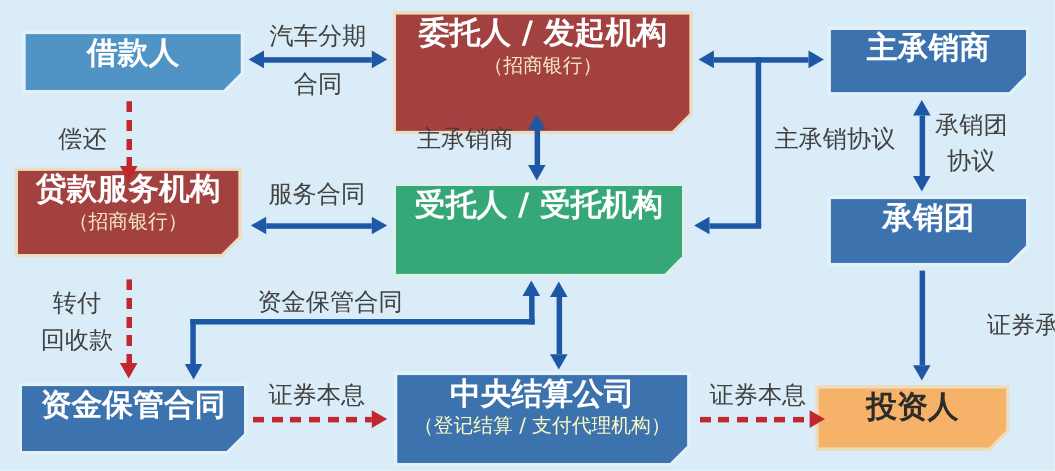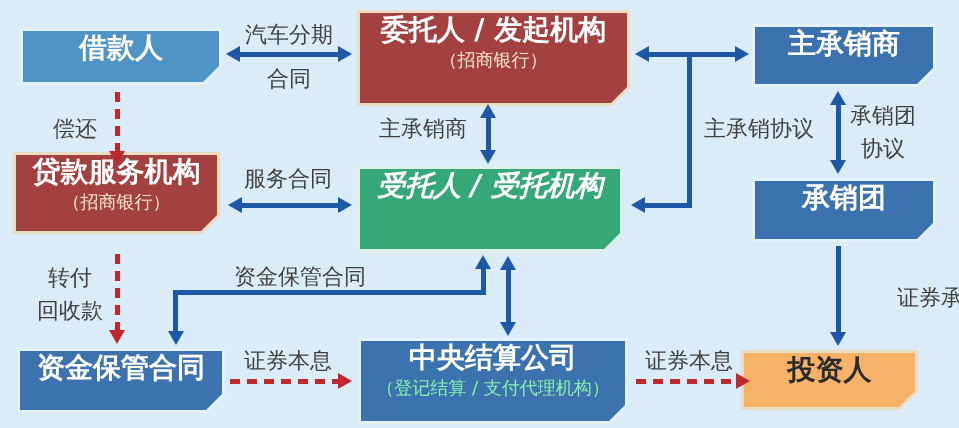--- a/index.html
+++ b/index.html
@@ -21,29 +21,29 @@
   body{background:#fff;font-family:"DejaVu Sans","Liberation Sans",sans-serif;}
   .canvas{position:relative;width:959px;height:428px;background:var(--bg);overflow:hidden;}
 
   
   .node{position:absolute;clip-path:polygon(0 0,100% 0,100% calc(100% - 18px),calc(100% - 18px) 100%,0 100%);}
   .node .fill{position:absolute;inset:3px;clip-path:polygon(0 0,100% 0,100% calc(100% - 16px),calc(100% - 16px) 100%,0 100%);
     display:flex;flex-direction:column;align-items:center;justify-content:flex-start;line-height:1.2;}
   .node.blue-light{background:var(--border-pale);} .node.blue-light .fill{background:var(--blue-light);}
   .node.blue-dark{background:var(--border-pale);}  .node.blue-dark .fill{background:var(--blue-dark);}
   .node.red{background:var(--border-cream);}       .node.red .fill{background:var(--red-box);}
-  .node.green{background:var(--border-green);}     .node.green .fill{background:var(--green-box);font-style:italic;}
+  .node.green{background:var(--border-green);}     .node.green .fill{background:var(--green-box);}
   .node.orange{background:var(--border-cream);}    .node.orange .fill{background:var(--orange-box);}
   .title{color:#fff;font-weight:bold;font-size:28px;white-space:nowrap;}
   .subtitle{color:var(--cream-text);font-size:18px;font-weight:normal;white-space:nowrap;margin-top:2px;}
-  .node.blue-dark .subtitle{color:#86efac;font-weight:normal;}
+  .node.blue-dark .subtitle{color:#fef9c3;font-weight:normal;}
   .node.orange .title{color:#2b2b2b;}
 
   
-  .lbl{position:absolute;color:var(--label);font-family:Liberation Sans, sans-serif;
+  .lbl{position:absolute;color:var(--label);font-family:Liberation Mono, monospace;
        font-size:22px;text-align:center;white-space:nowrap;line-height:33px;}
 
   
   .harrow{position:absolute;display:flex;align-items:center;height:16px;}
   .varrow{position:absolute;display:flex;flex-direction:column;align-items:center;width:16px;}
   .shaft-h{flex:1;height:5px;background:var(--arrow-blue);}
   .shaft-v{flex:1;width:5px;background:var(--arrow-blue);}
   .dash-h{flex:1;height:5px;background:repeating-linear-gradient(90deg,var(--arrow-red) 0 10px,transparent 10px 17px);}
   .dash-v{flex:1;width:5px;background:repeating-linear-gradient(180deg,var(--arrow-red) 0 10px,transparent 10px 17px);}
   .tri-l{width:0;height:0;border-top:8px solid transparent;border-bottom:8px solid transparent;border-right:14px solid var(--arrow-blue);}
@@ -58,21 +58,21 @@
 <body>
 
 <div class="canvas">
 
   <div class="node blue-light" style="left:20px;top:28px;width:202px;height:57px;">
     <div class="fill">
         <div class="title">借款人</div>
       </div>
   </div>
 
-  <div class="node red" style="left:357px;top:10px;width:273px;height:96px;">
+  <div class="node red" style="left:357px;top:10px;width:273px;height:112px;">
     <div class="fill">
       <div class="title">委托人 / 发起机构</div>
       <div class="subtitle">（招商银行）</div>
     </div>
   </div>
 
   <div class="node blue-dark" style="left:752px;top:24px;width:184px;height:63px;">
     <div class="fill">
         <div class="title">主承销商</div>
       </div>

